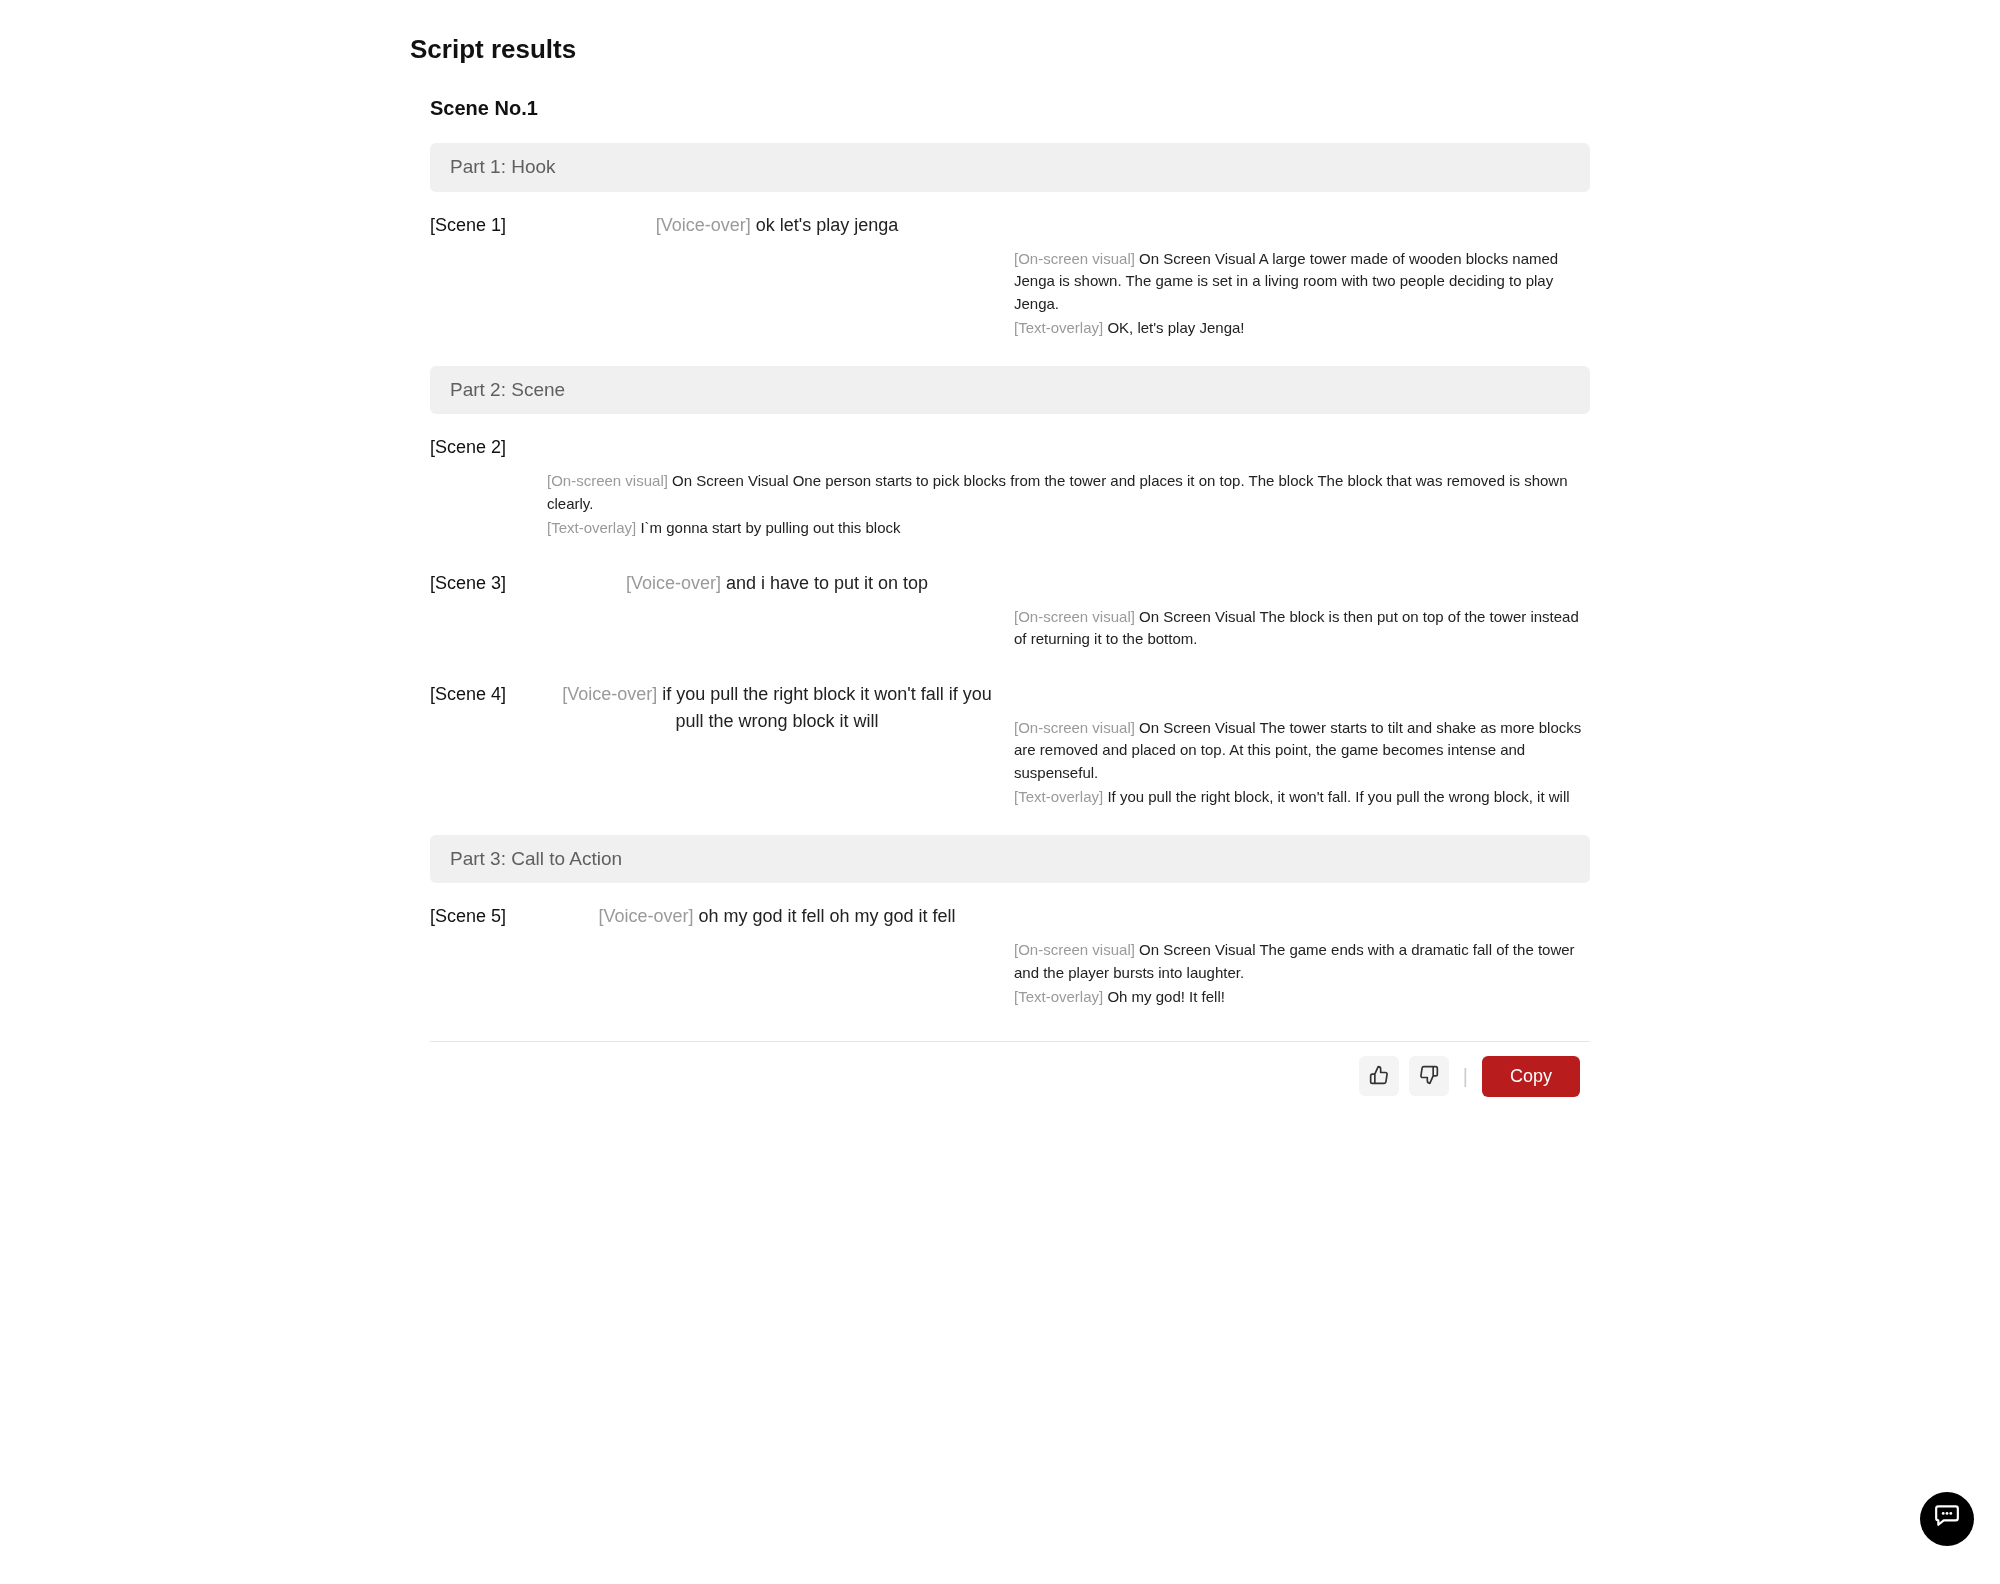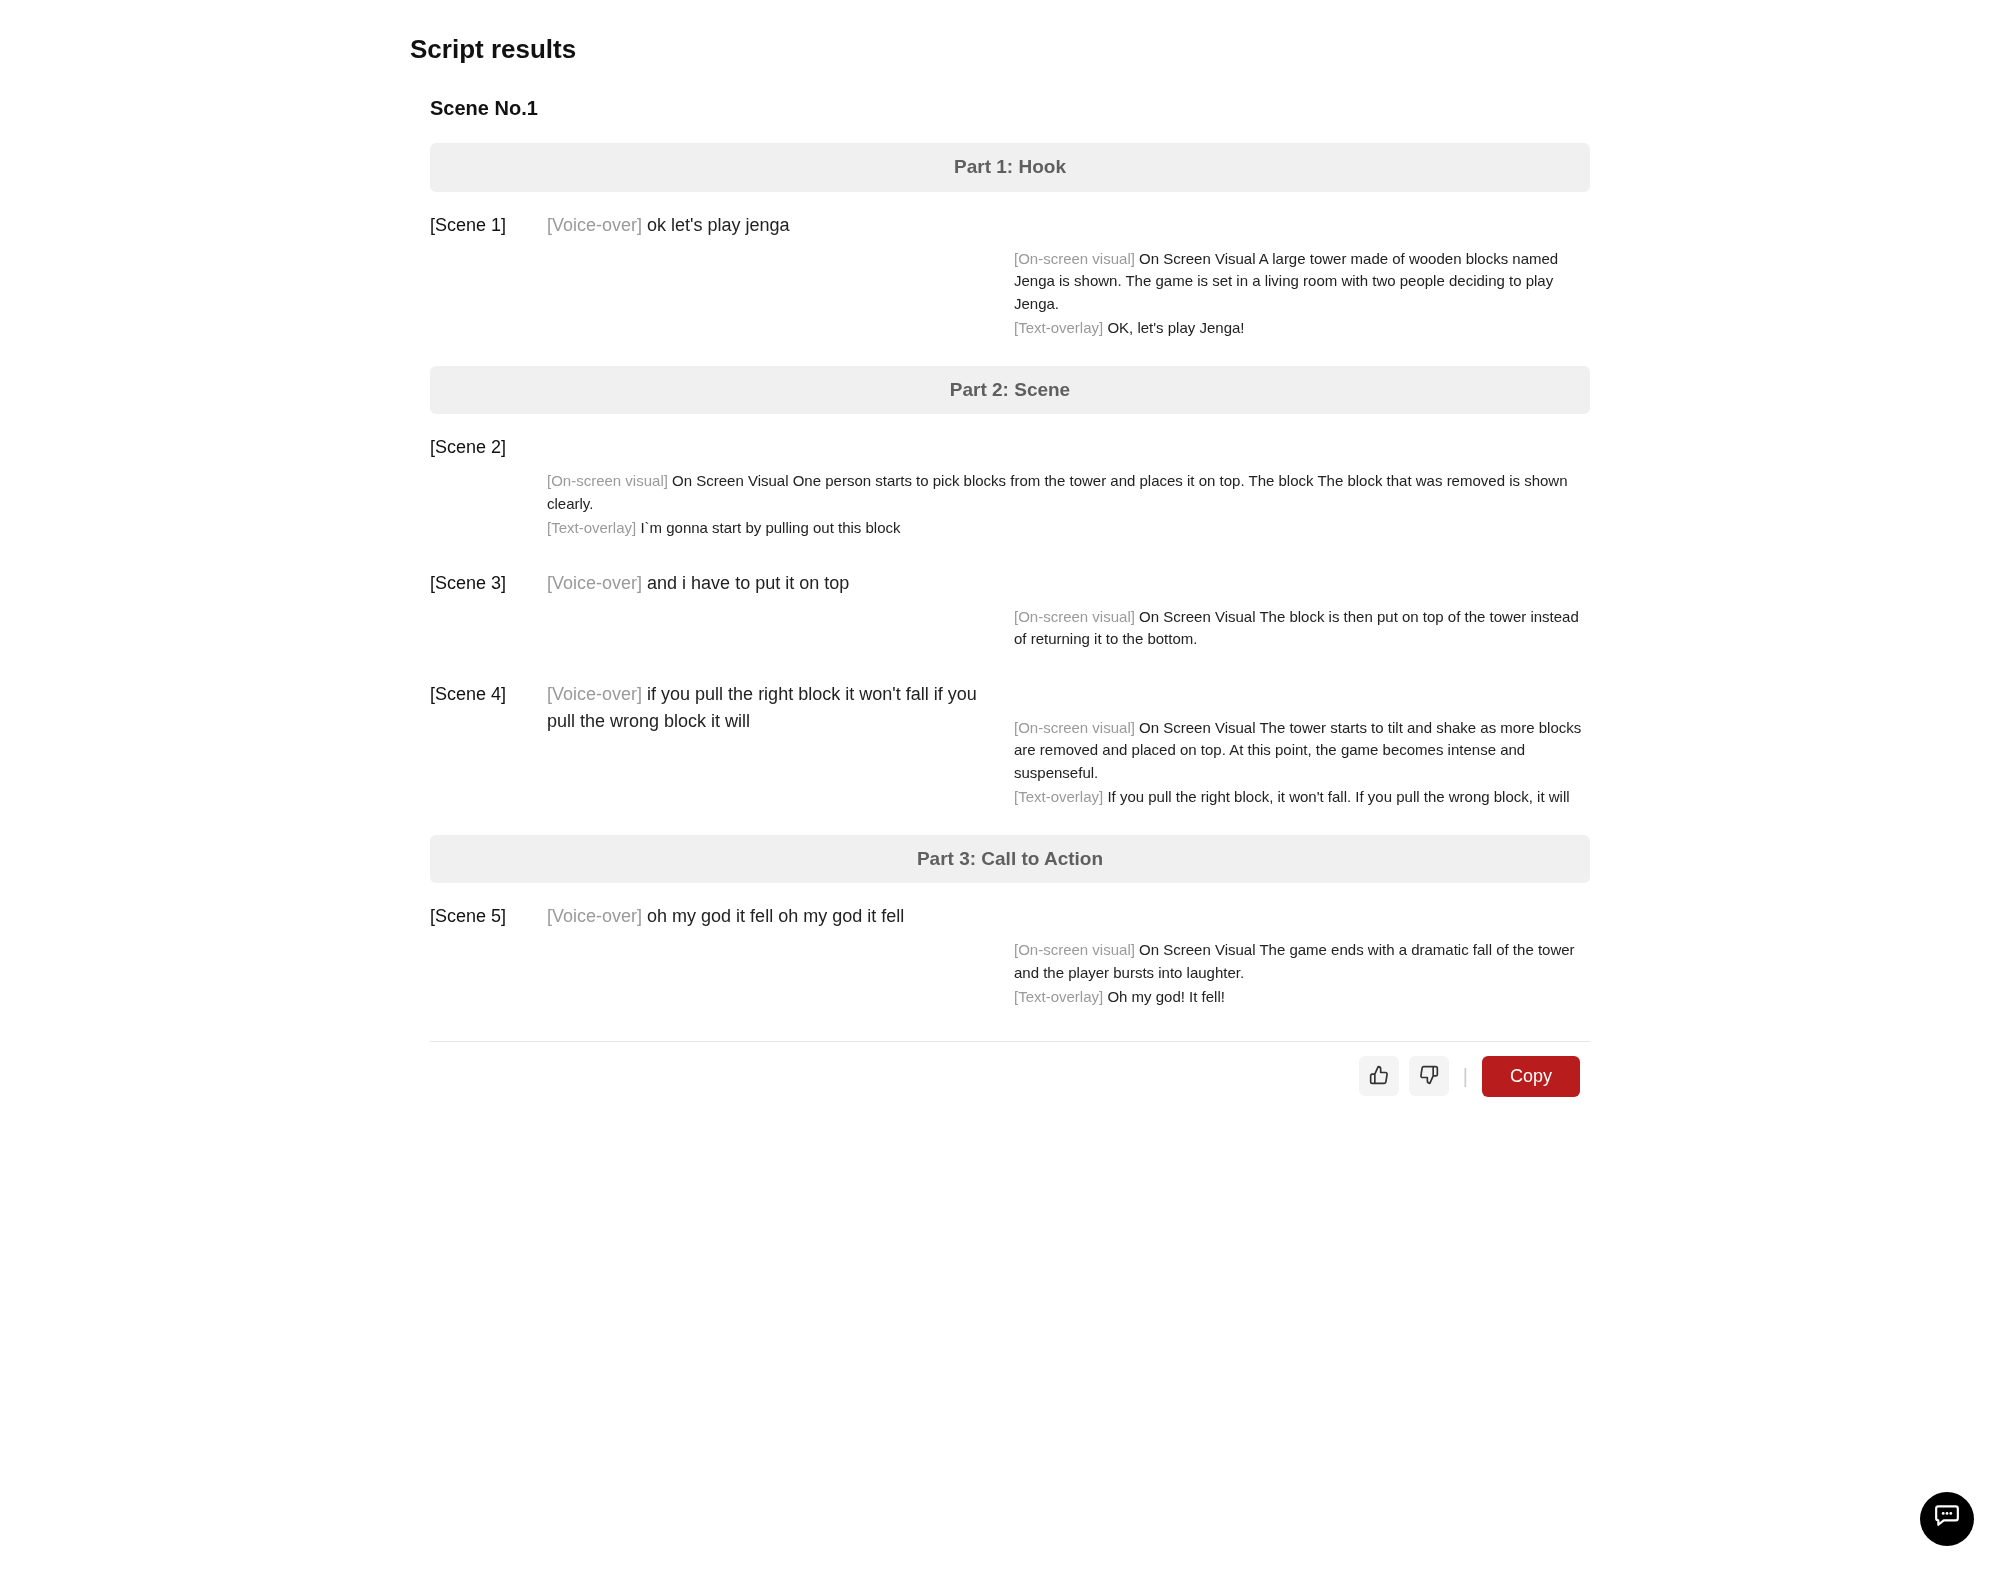--- a/index.html
+++ b/index.html
@@ -28,40 +28,40 @@
   .script-no {
     font-size: 20px;
     font-weight: 700;
     margin-bottom: 20px;
     color: #111;
   }
   .part-bar {
     background: #f0f0f0;
     border-radius: 6px;
     padding: 10px 20px;
-    font-weight: 700;
+    font-weight: 400;
     color: #5f5f5f;
     font-size: 19px;
     margin-bottom: 16px;
-    text-align: center;
   }
   .scene {
     display: flex;
     padding: 4px 0 24px 0;
     gap: 7px;
   }
   .scene-label {
     flex: 0 0 110px;
     font-size: 18px;
     color: #111;
   }
   .col-left {
     flex: 0 0 460px;
     font-size: 18px;
     color: #111;
+    text-align: center;
   }
   .col-right {
     flex: 1 1 auto;
     font-size: 15px;
     color: #111;
     margin-top: 36px;
   }
   .tag {
     color: #9a9a9a;
   }

